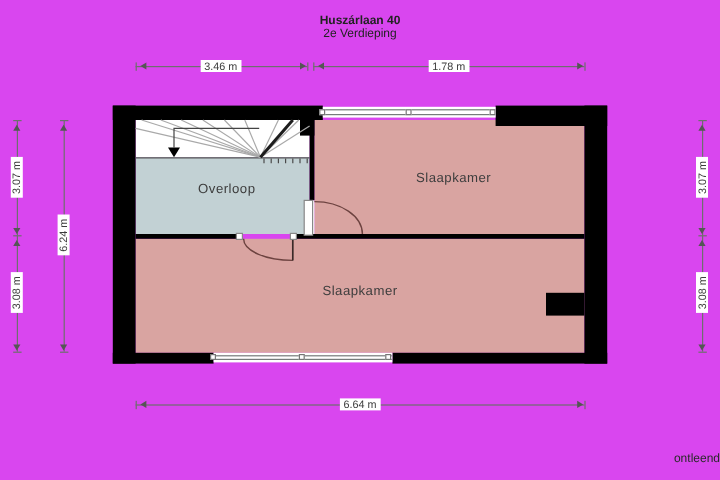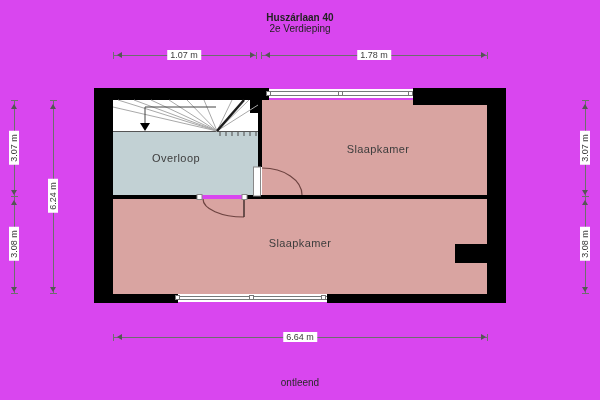--- a/index.html
+++ b/index.html
@@ -47,21 +47,21 @@
 <div class="canvas">
 
   <div class="title">Huszárlaan 40</div>
   <div class="subtitle">2e Verdieping</div>
 
   <div class="room" style="left:113px;top:100px;width:145px;height:31px;background:var(--c-stair_fill,#fff);"></div>
   <div class="room" style="left:113px;top:131px;width:145px;height:64px;background:var(--c-hall_fill,#c2d1d4);"></div>
   <div class="room" style="left:262px;top:100px;width:225px;height:95px;background:var(--c-bedroom_fill,#d9a4a1);"></div>
   <div class="room" style="left:113px;top:199px;width:374px;height:95px;background:var(--c-bedroom_fill,#d9a4a1);"></div>
 
-  <div class="rlab" style="left:176px;top:158px;">Overloop</div>
+  <div class="rlab" style="left:189px;top:158px;">Overloop</div>
   <div class="rlab" style="left:378px;top:149px;">Slaapkamer</div>
   <div class="rlab" style="left:300px;top:243px;">Slaapkamer</div>
 
   <div class="wall" style="left:94px;top:88px;width:175px;height:12px;"></div>
   <div class="wall" style="left:413px;top:88px;width:93px;height:17px;"></div>
   <div class="wall" style="left:94px;top:88px;width:19px;height:215px;"></div>
   <div class="wall" style="left:487px;top:88px;width:19px;height:215px;"></div>
   <div class="wall" style="left:94px;top:294px;width:84px;height:9px;"></div>
   <div class="wall" style="left:327px;top:294px;width:179px;height:9px;"></div>
   <div class="wall" style="left:113px;top:195px;width:85px;height:4px;"></div>
@@ -126,21 +126,21 @@
       <rect x="197" y="194.5" width="5" height="5" fill="#fff" stroke="#888" stroke-width="1"></rect>
       <rect x="242" y="194.5" width="5" height="5" fill="#fff" stroke="#888" stroke-width="1"></rect>
     </g>
   </svg>
 
   <div class="dline h" style="left:113px;top:55px;width:143px;"></div>
   <div class="tick v" style="left:113px;top:55px;"></div>
   <div class="tick v" style="left:256px;top:55px;"></div>
   <div class="arr l" style="left:114px;top:55px;"></div>
   <div class="arr r" style="left:255px;top:55px;"></div>
-  <div class="dlab" style="left:184px;top:55px;">1.07 m</div>
+  <div class="dlab" style="left:184px;top:55px;">3.46 m</div>
 
   <div class="dline h" style="left:261px;top:55px;width:226px;"></div>
   <div class="tick v" style="left:261px;top:55px;"></div>
   <div class="tick v" style="left:487px;top:55px;"></div>
   <div class="arr l" style="left:262px;top:55px;"></div>
   <div class="arr r" style="left:486px;top:55px;"></div>
   <div class="dlab" style="left:374px;top:55px;">1.78 m</div>
 
   <div class="dline v" style="left:14px;top:100px;height:96px;"></div>
   <div class="tick h" style="left:14px;top:100px;"></div>
@@ -175,15 +175,15 @@
   <div class="arr d" style="left:585px;top:292px;"></div>
   <div class="dlab v" style="left:585px;top:244px;">3.08 m</div>
 
   <div class="dline h" style="left:113px;top:337px;width:374px;"></div>
   <div class="tick v" style="left:113px;top:337px;"></div>
   <div class="tick v" style="left:487px;top:337px;"></div>
   <div class="arr l" style="left:114px;top:337px;"></div>
   <div class="arr r" style="left:486px;top:337px;"></div>
   <div class="dlab" style="left:300px;top:337px;">6.64 m</div>
 
-  <div class="disclaimer" style="top:377px;">ontleend</div>
+  <div class="disclaimer" style="top:377px;text-align:right;">ontleend</div>
 
 </div>
 
 </body></html>

